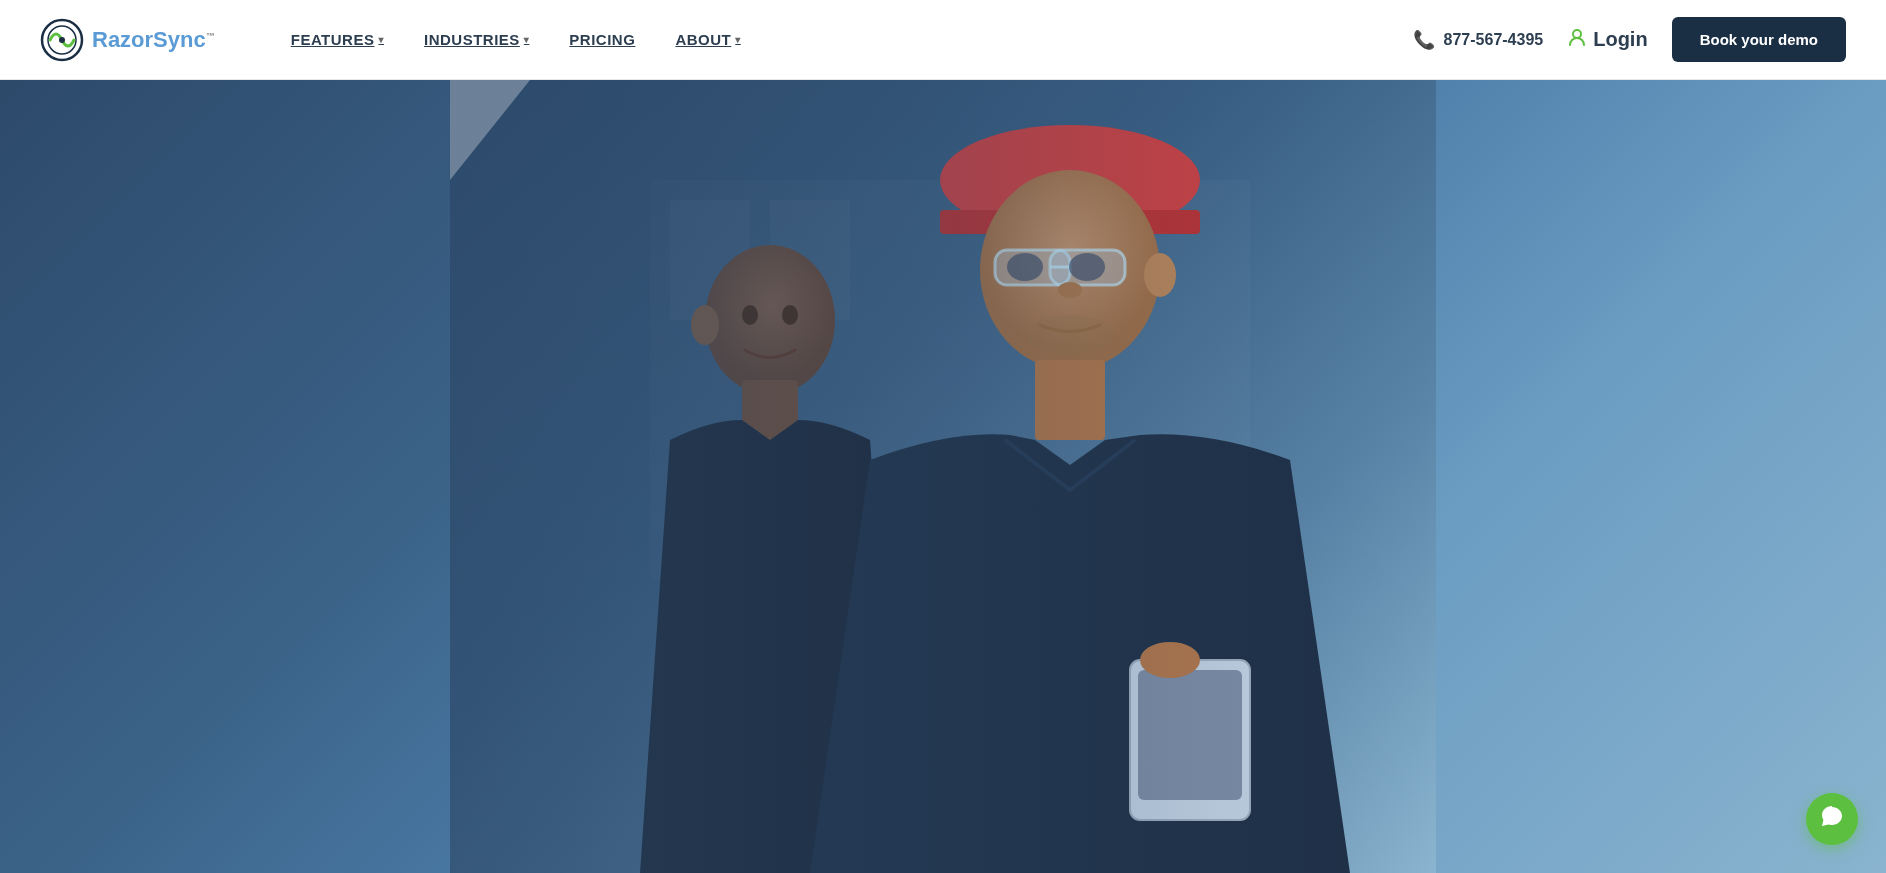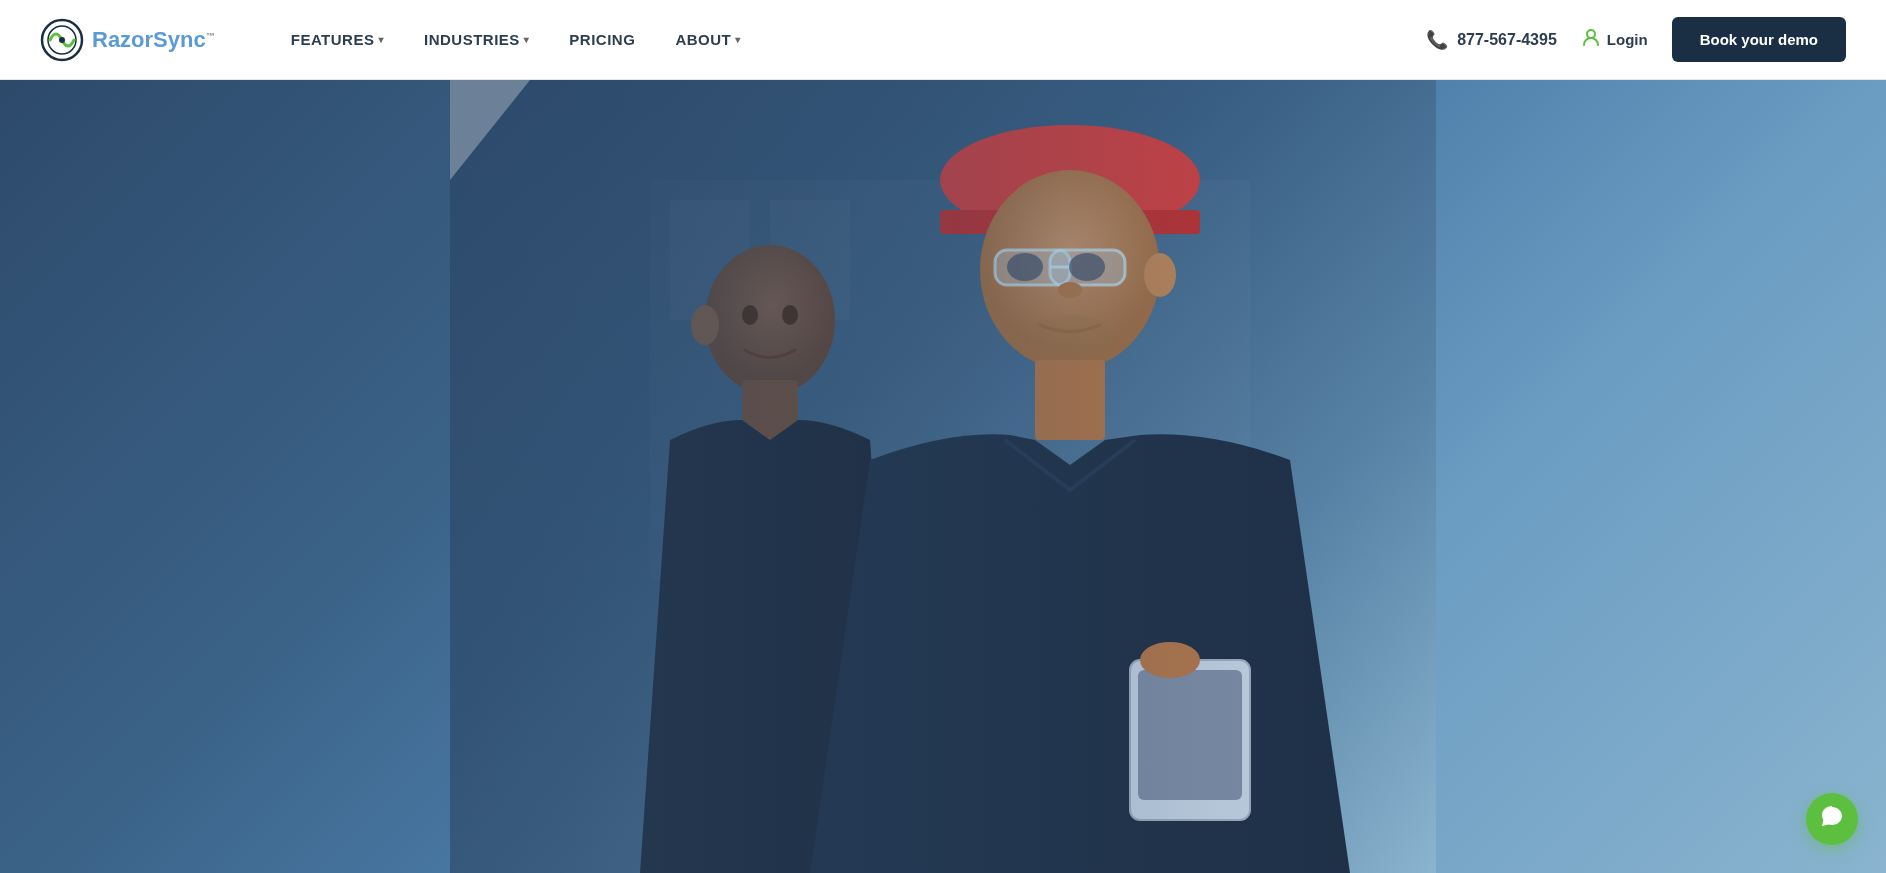--- a/index.html
+++ b/index.html
@@ -42,20 +42,21 @@
       display: flex;
       align-items: center;
       gap: 4px;
       padding: 8px 16px;
       font-size: 15px;
       font-weight: 600;
       color: #2c3e50;
       cursor: pointer;
       text-transform: uppercase;
       letter-spacing: 0.5px;
+      text-decoration: underline;
     }
     .chevron-icon {
       font-size: 10px;
       color: #666;
     }
     .nav-right {
       display: flex;
       align-items: center;
       gap: 24px;
     }
@@ -68,21 +69,21 @@
       color: #2c3e50;
     }
     .phone-icon {
       color: #5dbf3f;
       font-size: 18px;
     }
     .nav-login {
       display: flex;
       align-items: center;
       gap: 6px;
-      font-size: 15px;
+      font-size: 20px;
       font-weight: 600;
       color: #2c3e50;
       cursor: pointer;
     }
     .user-icon { color: #5dbf3f; font-size: 18px; }
     .nav-demo-btn {
       background: #1a2e44;
       color: #fff;
       border: none;
       padding: 14px 28px;

